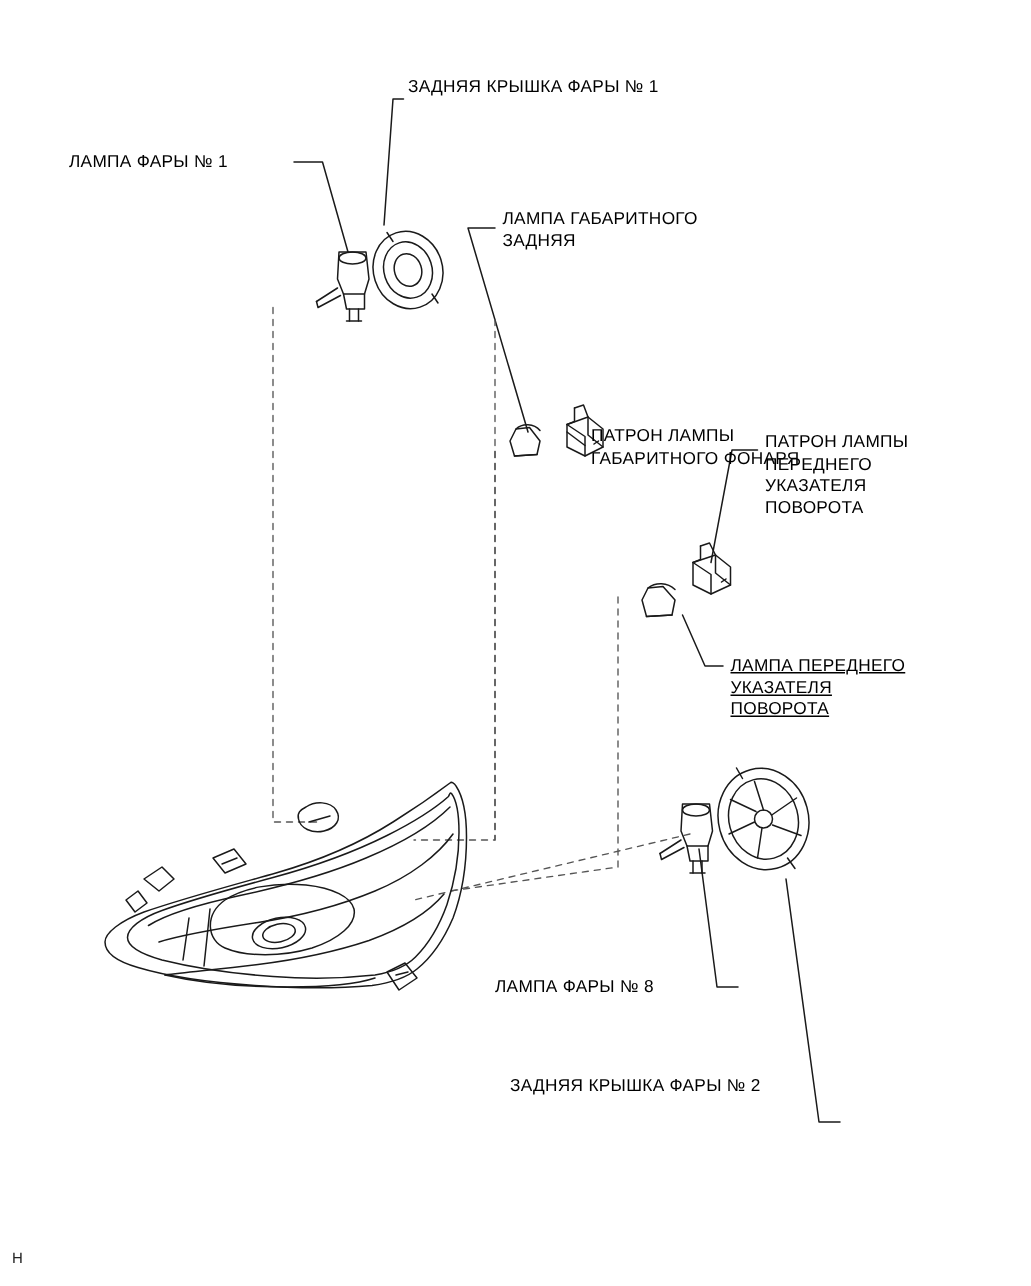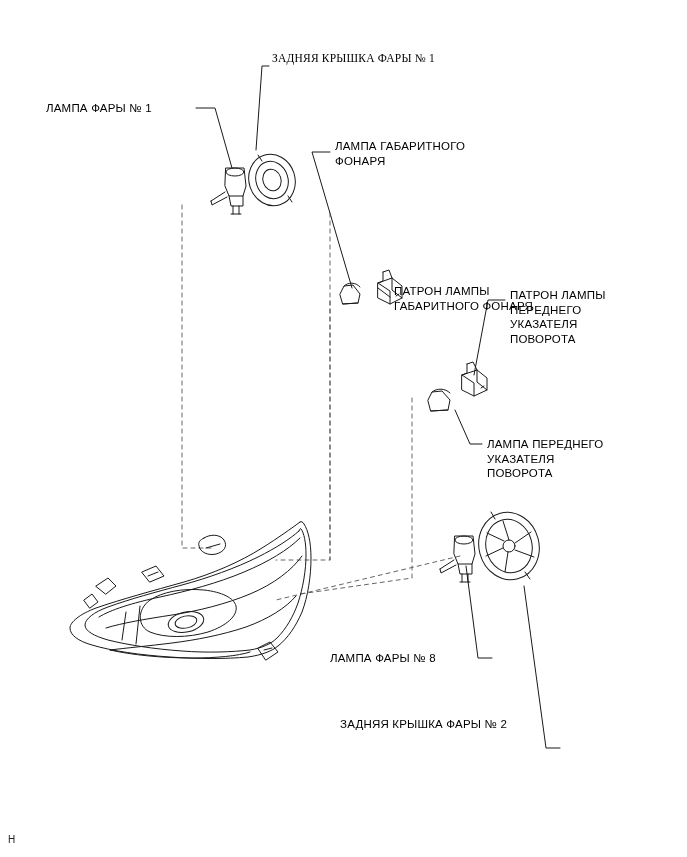--- a/index.html
+++ b/index.html
@@ -196,34 +196,34 @@
         <path d="M110 650 C132 655 162 658 192 658 C216 658 238 656 250 652"></path>
 
         <path d="M126 612 L122 640"></path>
         <path d="M140 606 L136 644"></path>
       </g>
     </g>
   </svg>
 
   <div class="lbl right" style="left:46px; top:101px; width:152px;">ЛАМПА ФАРЫ № 1</div>
 
-  <div class="lbl" style="left:272px; top:51px; width:220px;font-family:Liberation Serif, serif;">ЗАДНЯЯ КРЫШКА ФАРЫ № 1</div>
+  <div class="lbl" style="left:272px; top:51px; width:220px;">ЗАДНЯЯ КРЫШКА ФАРЫ № 1</div>
 
   <div class="lbl" style="left:335px; top:139px; width:170px;">ЛАМПА ГАБАРИТНОГО
-ФОНАРЯ</div>
+ЗАДНЯЯ</div>
 
   <div class="lbl" style="left:394px; top:284px; width:180px;">ПАТРОН ЛАМПЫ
 ГАБАРИТНОГО ФОНАРЯ</div>
 
   <div class="lbl" style="left:510px; top:288px; width:160px;">ПАТРОН ЛАМПЫ
 ПЕРЕДНЕГО
 УКАЗАТЕЛЯ
 ПОВОРОТА</div>
 
-  <div class="lbl" style="left:487px; top:437px; width:180px;">ЛАМПА ПЕРЕДНЕГО
+  <div class="lbl" style="left:487px; top:437px; width:180px;text-decoration:underline;">ЛАМПА ПЕРЕДНЕГО
 УКАЗАТЕЛЯ
 ПОВОРОТА</div>
 
   <div class="lbl right" style="left:330px; top:651px; width:158px;">ЛАМПА ФАРЫ № 8</div>
 
   <div class="lbl right" style="left:340px; top:717px; width:216px;">ЗАДНЯЯ КРЫШКА ФАРЫ № 2</div>
 
   <div class="footer-mark">H</div>
 </div>
 

